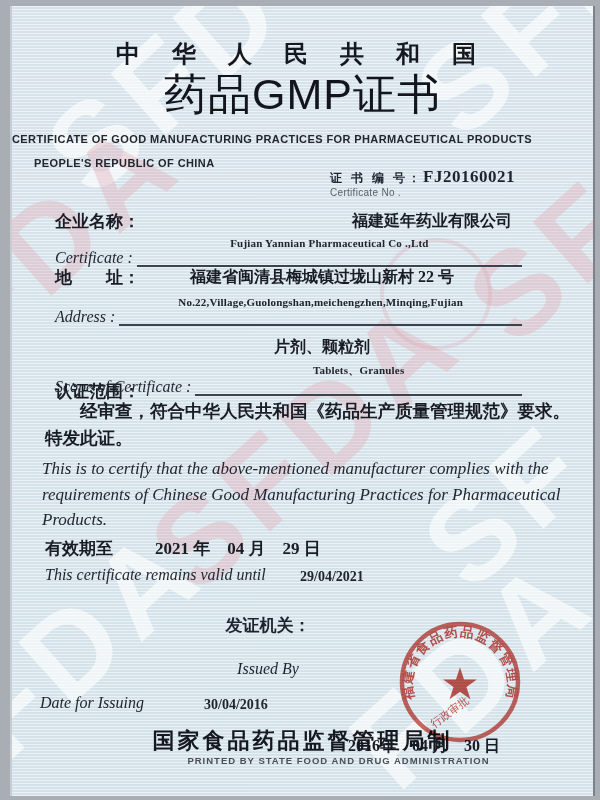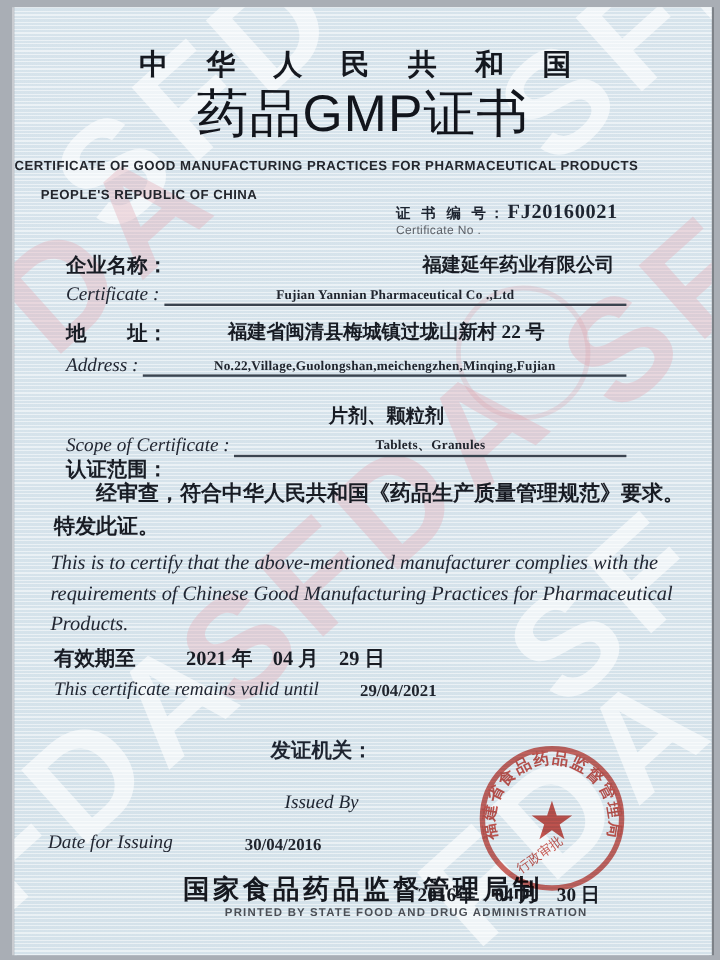--- a/index.html
+++ b/index.html
@@ -35,21 +35,21 @@
   .certno .zh{font-size:12px;font-weight:bold;letter-spacing:3px;}
   .certno .val{font-size:17px;font-weight:bold;letter-spacing:0.5px;}
   .certno .en{font-size:10px;color:#5c6067;font-family:"Liberation Sans","DejaVu Sans",sans-serif;
       margin-top:0px;letter-spacing:0.3px;}
   
   .lab-zh{font-size:17px;font-weight:bold;white-space:pre;color:#181c24;}
   .val-zh{font-size:16px;font-weight:bold;color:#181c24;text-align:center;}
   .row-en{display:flex;align-items:flex-end;left:43px;right:71px;}
   .lab-en{font-style:italic;font-size:16px;white-space:pre;color:#222733;}
   .uline{flex:1;border-bottom:2px solid #3a4450;text-align:center;font-size:11px;
-      font-weight:bold;letter-spacing:0.2px;padding-bottom:1px;color:#20252e;}
+      font-weight:bold;letter-spacing:0.2px;padding-bottom:16px;color:#20252e;}
   
   .stmt-zh{left:33px;width:528px;font-size:17.5px;font-weight:600;line-height:27px;color:#181c24;}
   .stmt-zh .ind{text-indent:2em;}
   .stmt-en{left:30px;width:532px;font-style:italic;font-size:17px;line-height:25.5px;color:#222733;}
   .date-zh{font-size:17px;font-weight:bold;white-space:pre;color:#181c24;}
   .date-num{font-size:14px;font-weight:bold;color:#20252e;}
   .issuer{left:0;top:608px;width:512px;text-align:center;}
   .issuer .zh{font-size:17px;font-weight:bold;}
   .issuer .en{font-style:italic;font-size:16px;margin-top:23px;}
   .footer-zh{left:0;top:720px;width:100%;text-align:center;font-size:22px;font-weight:bold;

